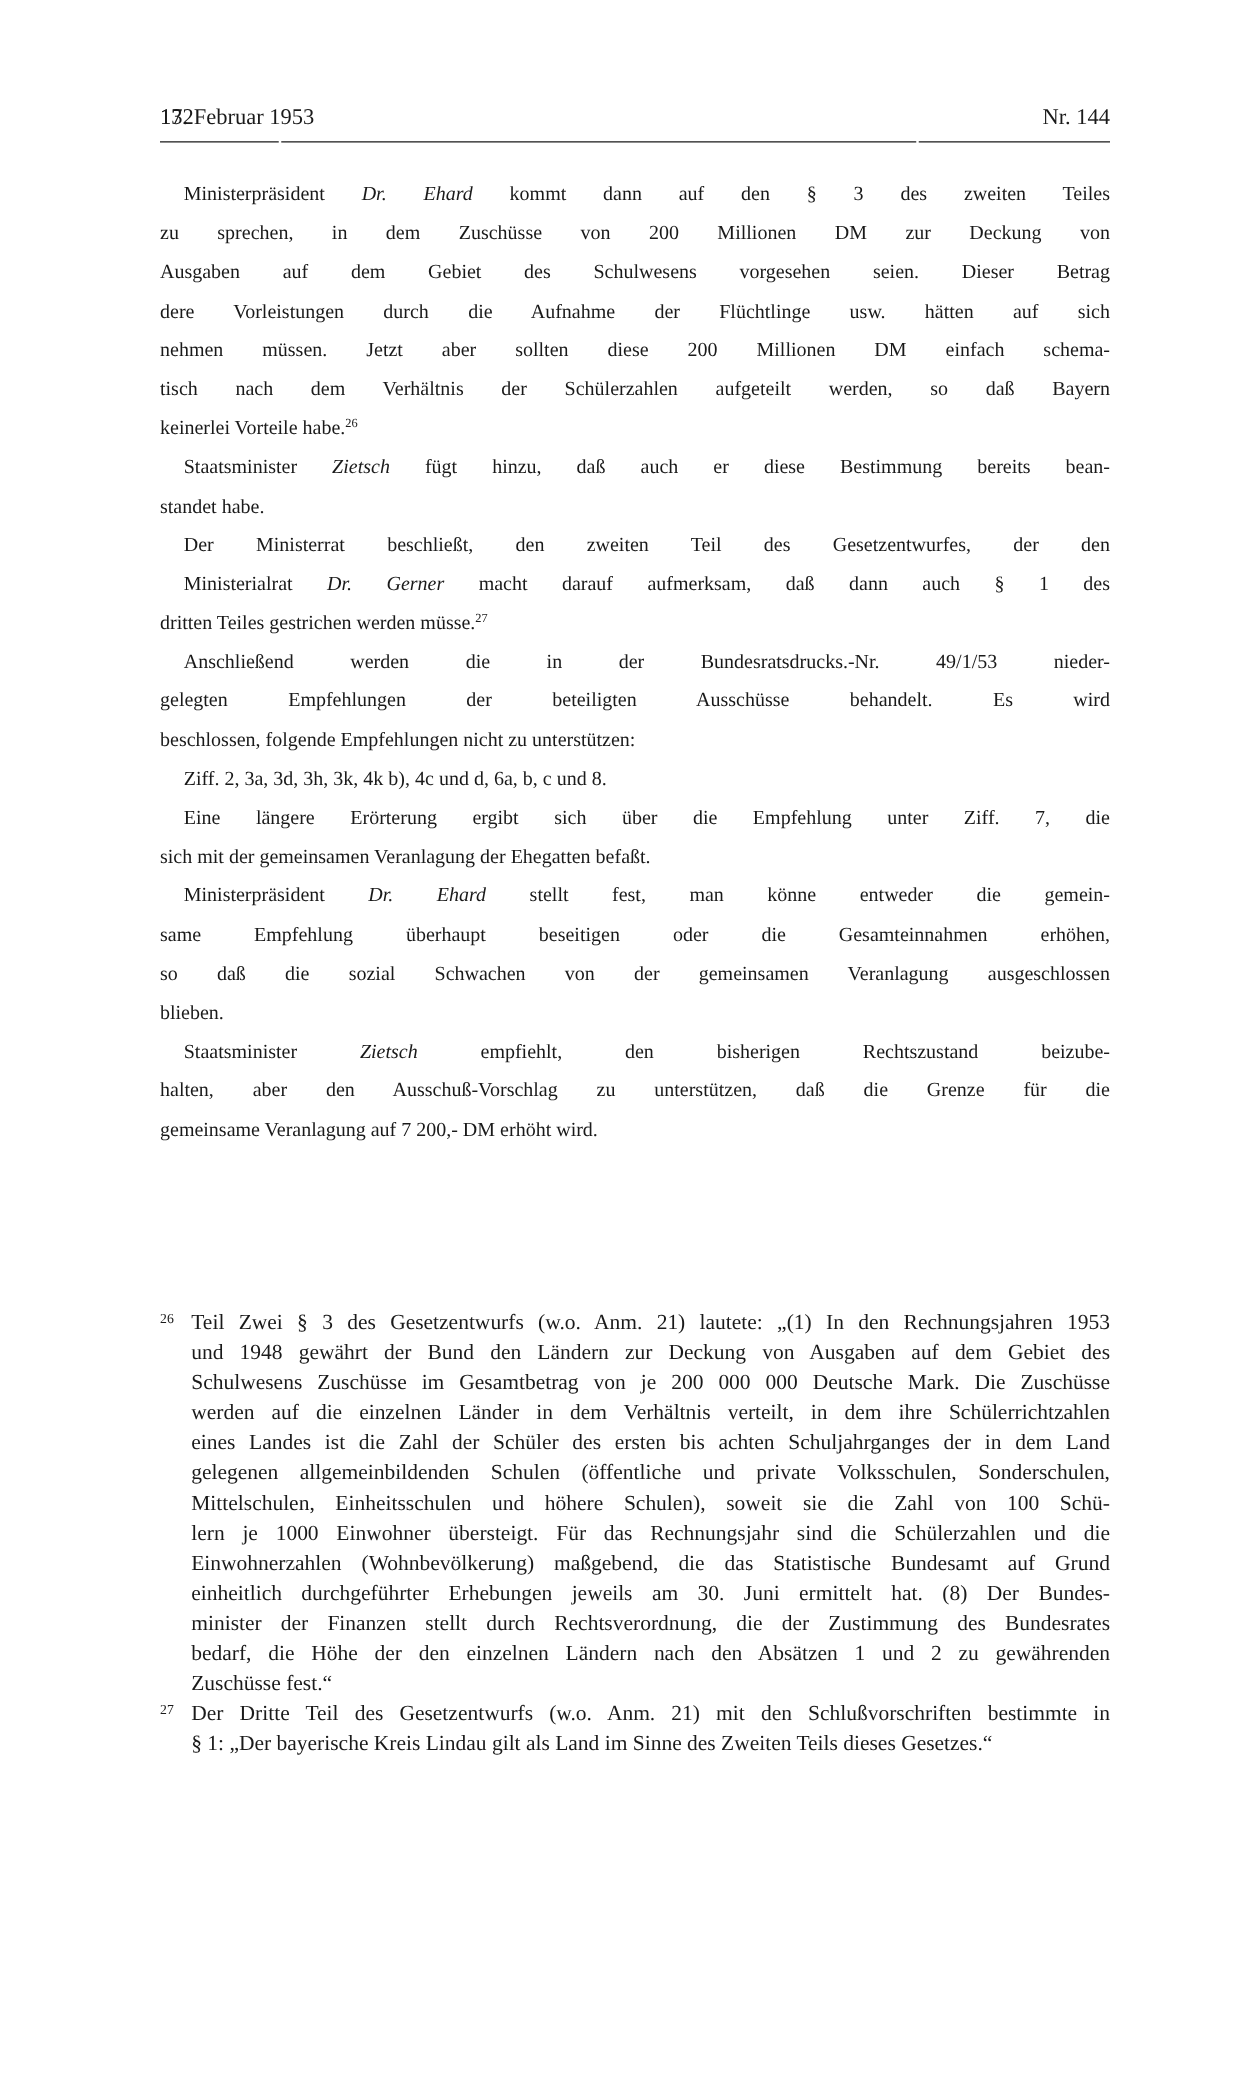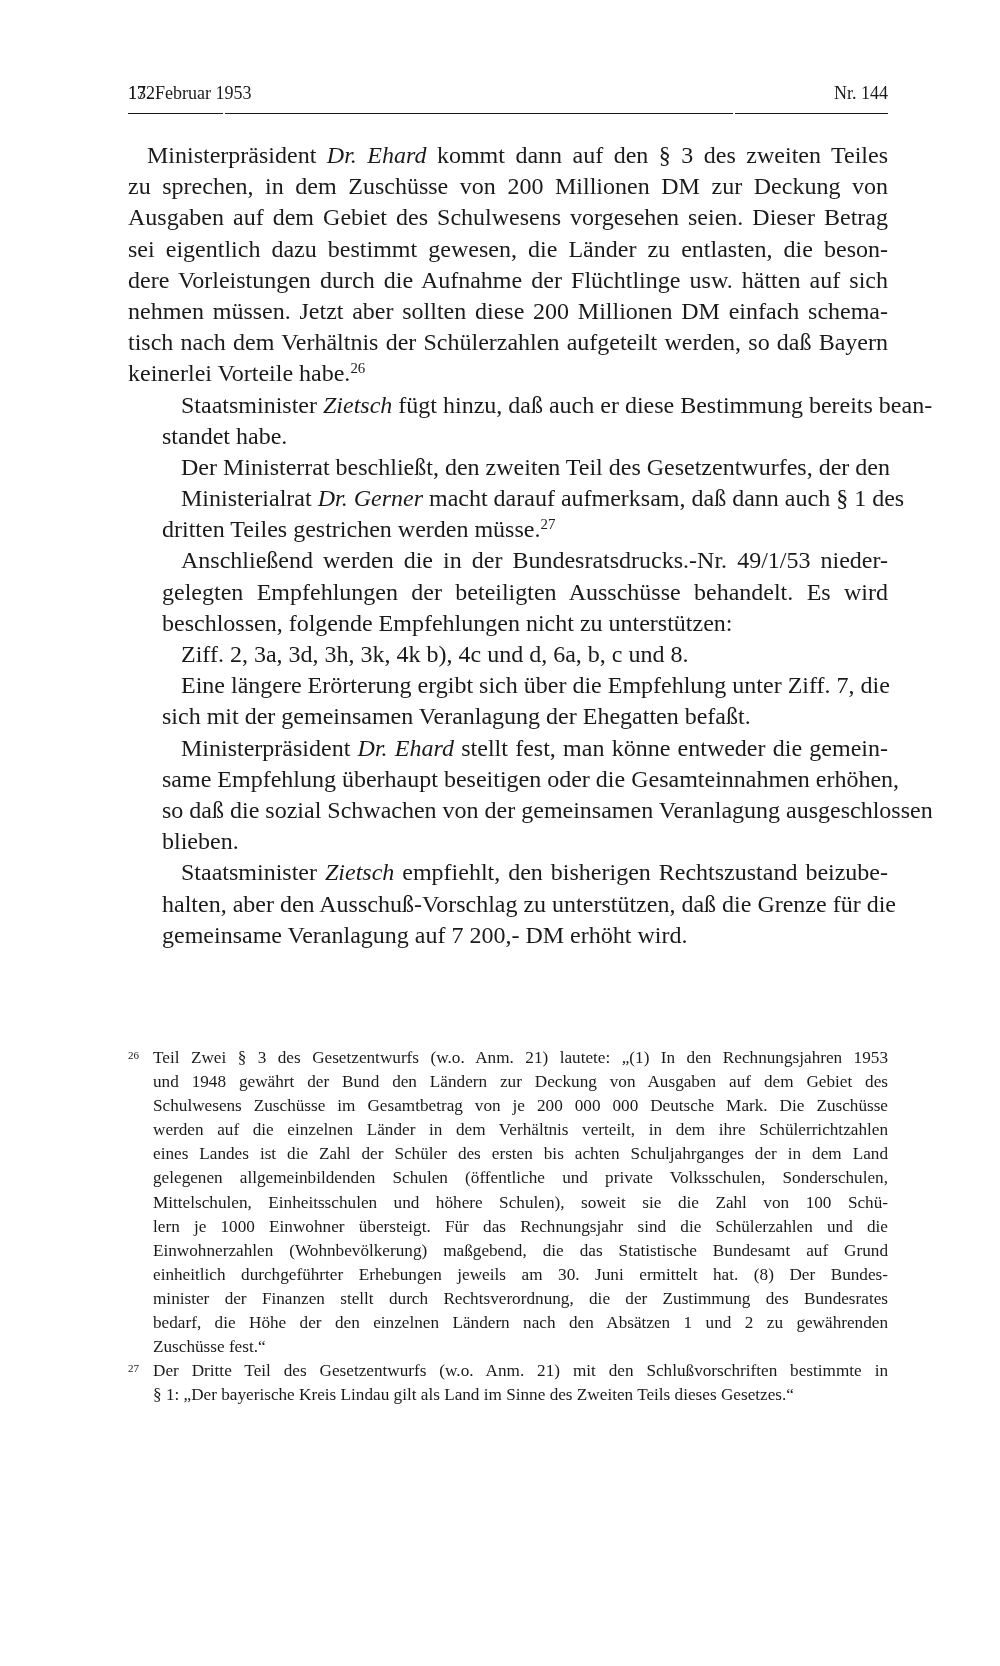--- a/index.html
+++ b/index.html
@@ -43,35 +43,35 @@
       top: 0;
       height: 1px;
       background: #1a1a1a;
     }
     
     .body-text {
       position: absolute;
       top: 140px;
       left: 0;
       width: 760px;
-      font-size: 24px;
+      font-size: 16px;
       line-height: 31.2px;
       font-family: Liberation Serif, serif;
     }
     .para { margin: 0; }
     .line {
       display: block;
       white-space: nowrap;
       text-align: justify;
       text-align-last: justify;
       height: 31.2px;
     }
     .line.last { text-align-last: left; }
     .line.indent { padding-left: 19px; }
-    .para + .para { margin-top: 0; margin-left: 34px; }
+    .para + .para { margin-top: 0; }
     em { font-style: italic; }
     sup {
       font-size: 0.62em;
       vertical-align: 0.55em;
       line-height: 0;
     }
     
     .footnotes {
       position: absolute;
       top: 1046px;
@@ -109,21 +109,20 @@
   <div class="rule-seg" style="left:97px; width:508px;"></div>
   <div class="rule-seg" style="left:607px; width:153px;"></div>
 </div>
 
 <div class="page" style="top:0;">
   <div class="body-text" id="body-text">
       <div class="para">
         <span class="line indent"><span>Ministerpräsident </span><em>Dr. Ehard</em><span> kommt dann auf den § 3 des zweiten Teiles</span></span>
         <span class="line"><span>zu sprechen, in dem Zuschüsse von 200 Millionen DM zur Deckung von</span></span>
         <span class="line"><span>Ausgaben auf dem Gebiet des Schulwesens vorgesehen seien. Dieser Betrag</span></span>
-        <span class="line"><span>sei eigentlich dazu bestimmt gewesen, die Länder zu entlasten, die beson-</span></span>
         <span class="line"><span>dere Vorleistungen durch die Aufnahme der Flüchtlinge usw. hätten auf sich</span></span>
         <span class="line"><span>nehmen müssen. Jetzt aber sollten diese 200 Millionen DM einfach schema-</span></span>
         <span class="line"><span>tisch nach dem Verhältnis der Schülerzahlen aufgeteilt werden, so daß Bayern</span></span>
         <span class="line last"><span>keinerlei Vorteile habe.</span><sup>26</sup></span>
       </div>
       <div class="para">
         <span class="line indent"><span>Staatsminister </span><em>Zietsch</em><span> fügt hinzu, daß auch er diese Bestimmung bereits bean-</span></span>
         <span class="line last"><span>standet habe.</span></span>
       </div>
       <div class="para">

